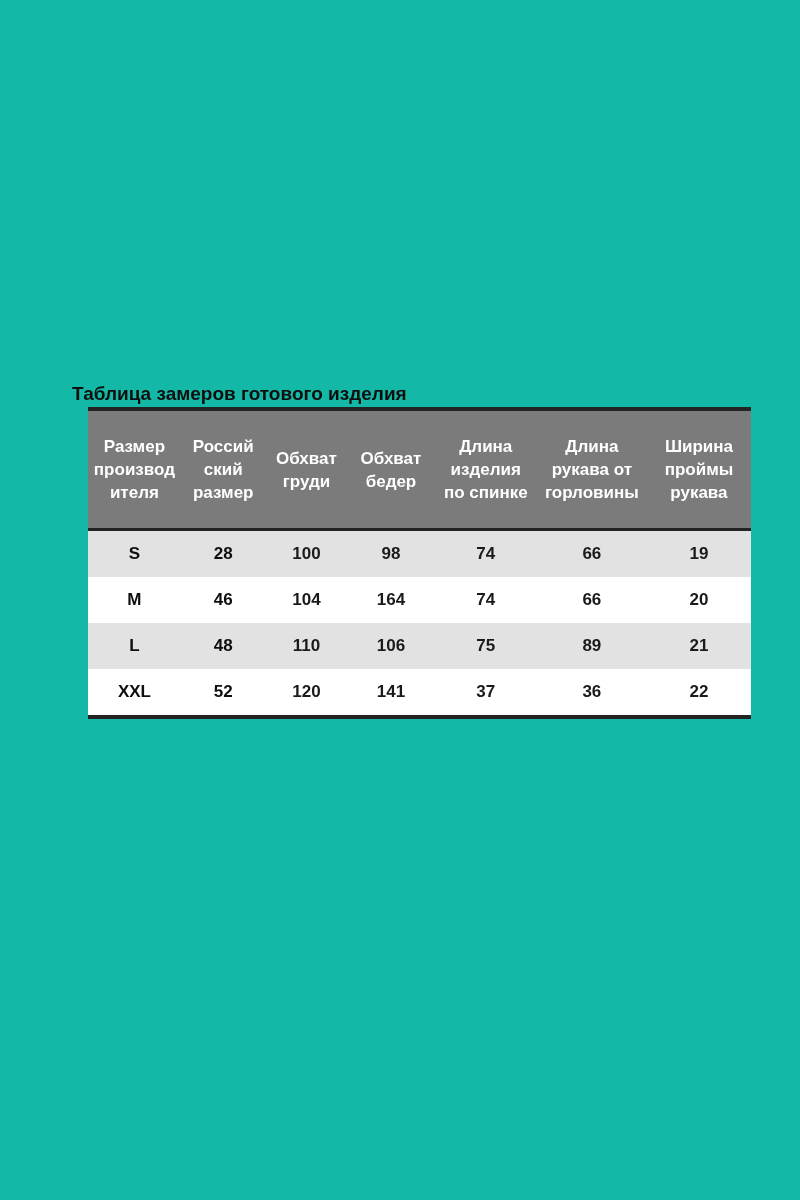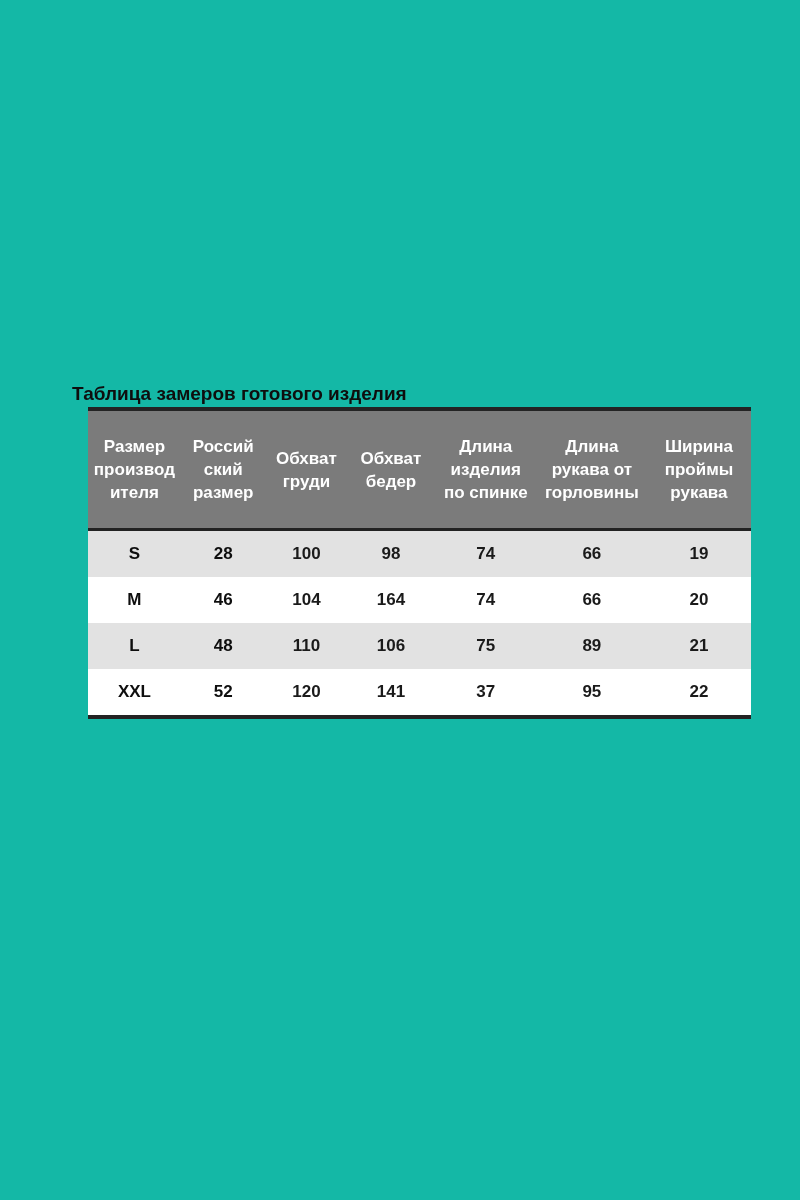--- a/index.html
+++ b/index.html
@@ -142,19 +142,19 @@
           <td>75</td>
           <td>89</td>
           <td>21</td>
         </tr>
         <tr>
           <td class="b">XXL</td>
           <td class="b">52</td>
           <td>120</td>
           <td>141</td>
           <td>37</td>
-          <td>95</td>
+          <td>36</td>
           <td>22</td>
         </tr>
       </tbody>
     </table>
   </div>
 </div>
 
 </body></html>

